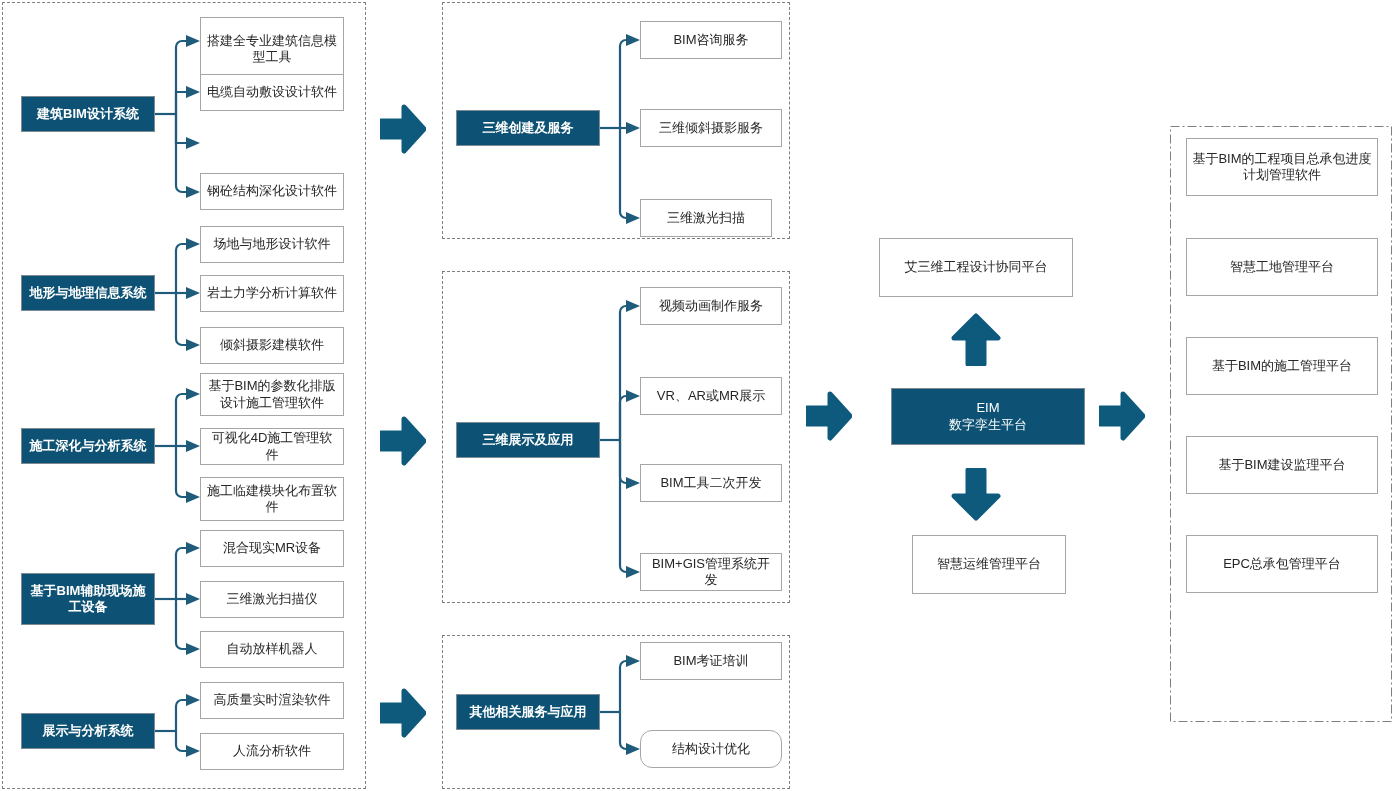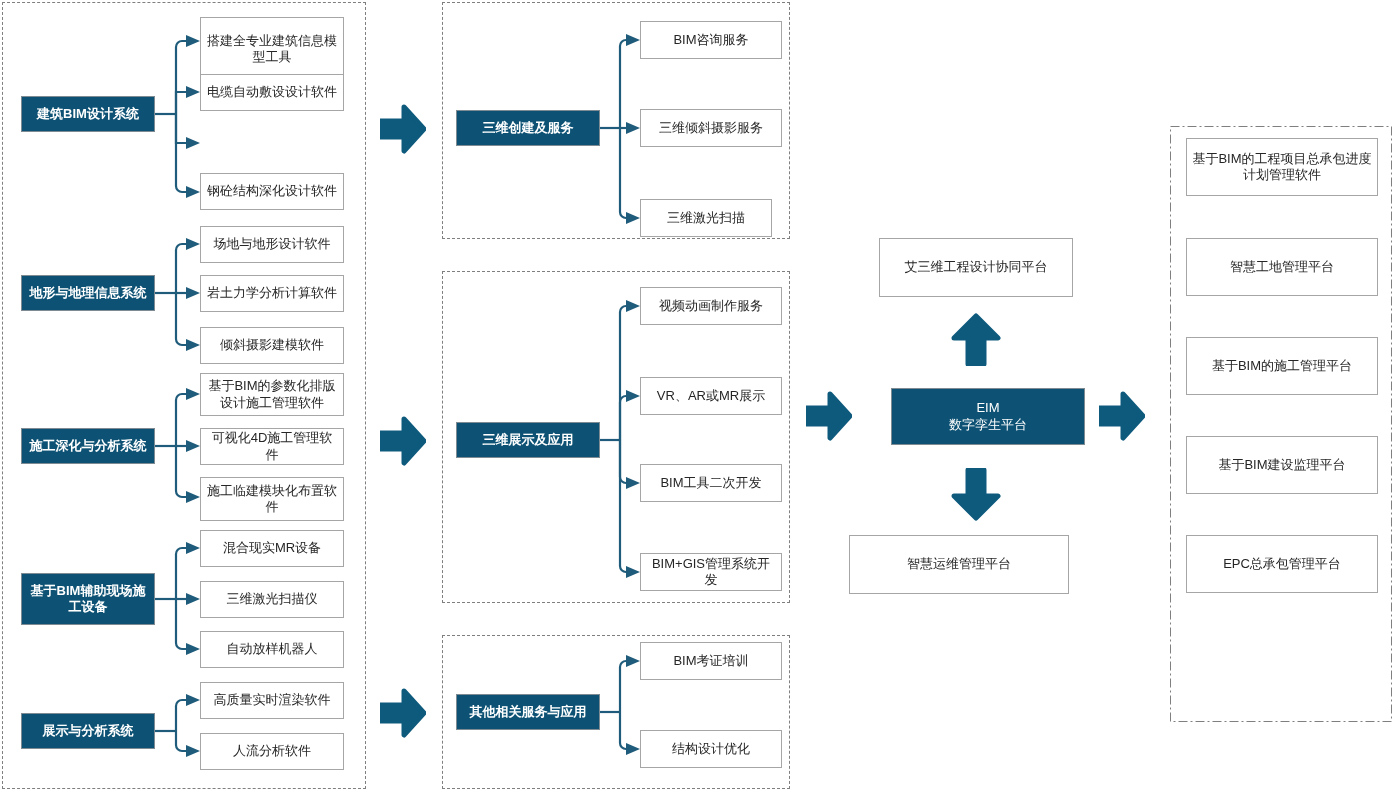--- a/index.html
+++ b/index.html
@@ -273,21 +273,21 @@
   <div class="node node-plain" style="left:640px; top:464px; width:142px; height:38px;">
     <span>BIM工具二次开发</span>
   </div>
   <div class="node node-plain" style="left:640px; top:553px; width:142px; height:38px;">
     <span>BIM+GIS管理系统开发</span>
   </div>
 
   <div class="node node-plain" style="left:640px; top:642px; width:142px; height:38px;">
     <span>BIM考证培训</span>
   </div>
-  <div class="node node-plain" style="left:640px; top:730px; width:142px; height:38px;">
+  <div class="node node-plain" style="left:640px; top:730px; width:142px; height:38px;border-radius:12px;">
     <span>结构设计优化</span>
   </div>
 
   <div class="bigarrow" style="left:806px; top:390px; width:46px; height:52px;">
     <svg width="46" height="52" viewBox="0 0 46 52">
       <path d="M0 18 H24 V4 L44 26 L24 48 V34 H0 Z" stroke="#0e5a7d" stroke-width="5" stroke-linejoin="round" stroke-linecap="round"></path>
     </svg>
   </div>
 
   <div class="node node-plain" style="left:879px; top:238px; width:194px; height:59px;">
@@ -304,21 +304,21 @@
     <span class="l1">EIM</span>
     <span class="l2">数字孪生平台</span>
   </div>
 
   <div class="bigarrow" style="left:950px; top:468px; width:52px; height:56px;">
     <svg width="52" height="56" viewBox="0 0 52 56">
       <path d="M18 2 V28 H4 L26 50 L48 28 H34 V2 Z" stroke="#0e5a7d" stroke-width="5" stroke-linejoin="round" stroke-linecap="round"></path>
     </svg>
   </div>
 
-  <div class="node node-plain" style="left:849px; top:535px; width:220px; height:59px;">
+  <div class="node node-plain" style="left:912px; top:535px; width:154px; height:59px;">
     <span>智慧运维管理平台</span>
   </div>
 
   <div class="bigarrow" style="left:1099px; top:390px; width:46px; height:52px;">
     <svg width="46" height="52" viewBox="0 0 46 52">
       <path d="M0 18 H24 V4 L44 26 L24 48 V34 H0 Z" stroke="#0e5a7d" stroke-width="5" stroke-linejoin="round" stroke-linecap="round"></path>
     </svg>
   </div>
 
   <div class="node node-plain" style="left:1186px; top:138px; width:192px; height:58px;">

